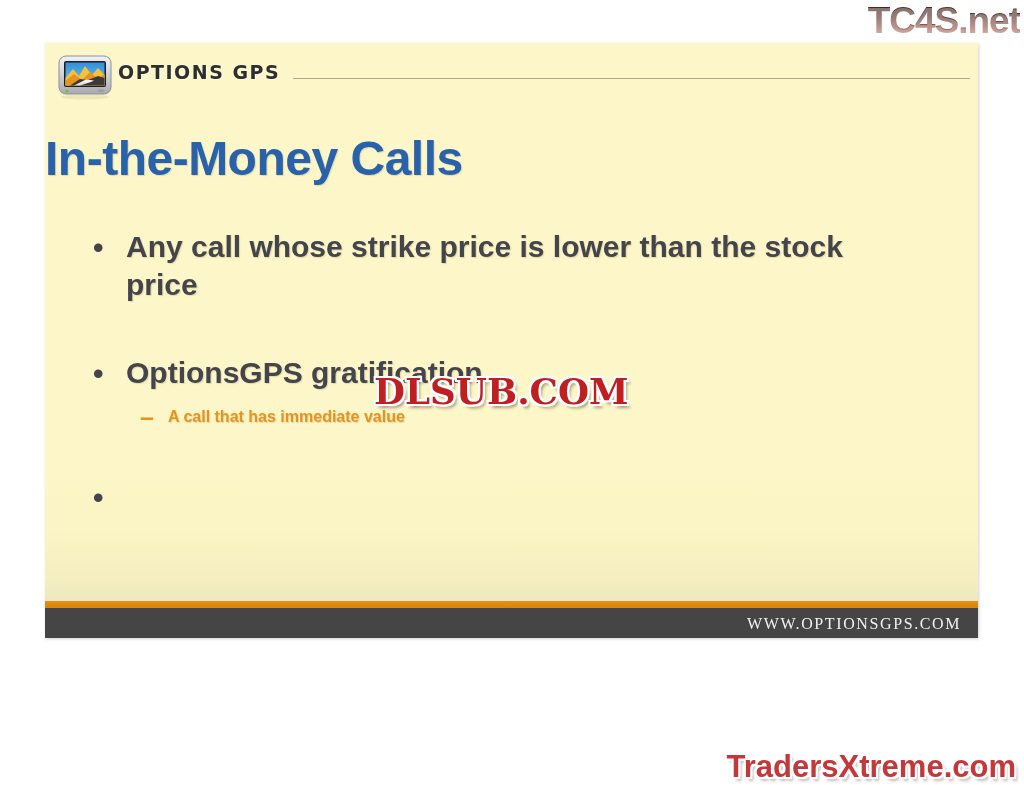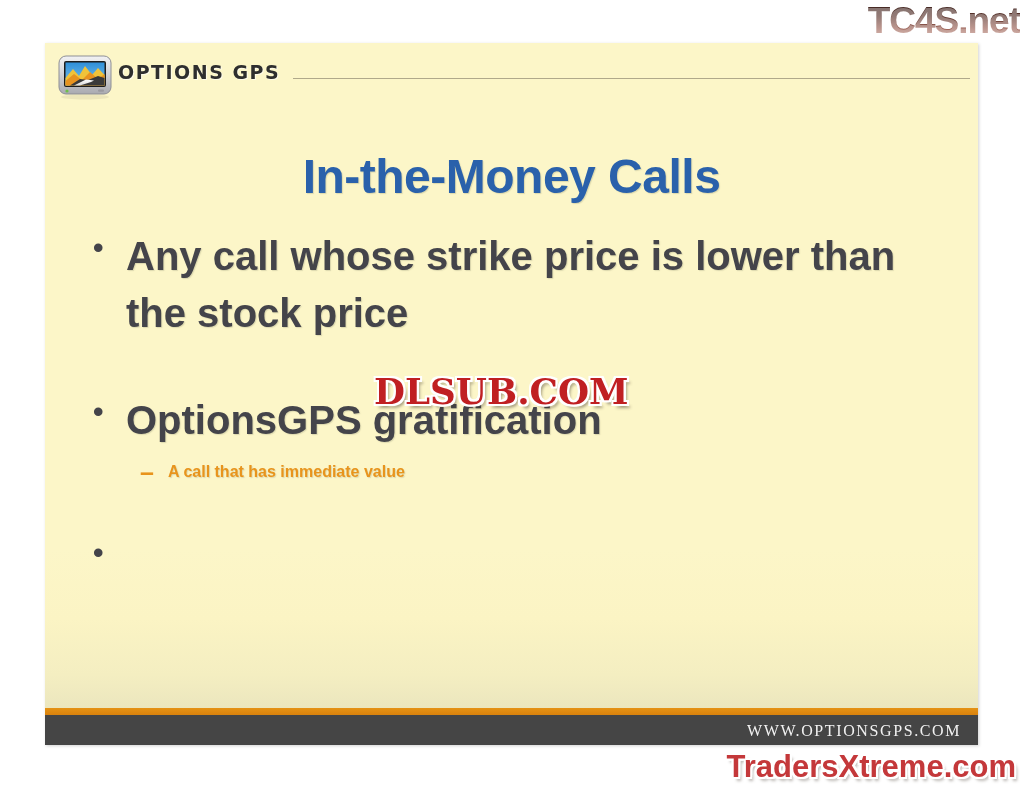--- a/index.html
+++ b/index.html
@@ -36,21 +36,21 @@
     white-space: nowrap;
     margin-left: 8px;
   }
 
   
   .slide {
     position: absolute;
     left: 45px;
     top: 43px;
     width: 933px;
-    height: 702px;
+    height: 595px;
     background: linear-gradient(to bottom,
                 #fcf6c8 0%, #fcf6c8 72%, #fbf4c4 82%,
                 #f4eec1 90%, #e9e4bd 96%, #ddd9b8 100%);
     box-shadow: 1px 1px 3px rgba(0,0,0,0.18);
     overflow: hidden;
     z-index: 10;
   }
 
   
   .slide-header {
@@ -90,28 +90,26 @@
     height: 1px;
     background: #b0a98a;
   }
 
   
   .slide-title {
     position: absolute;
     left: 0;
     top: 88px;
     width: 100%;
-    text-align: center;
     font-family: "Liberation Sans", sans-serif;
     font-weight: bold;
     font-size: 48px;
     color: #2a61ab;
     letter-spacing: -0.5px;
     text-shadow: 1px 1px 1px rgba(180,180,140,0.45);
-    margin-top: 18px;
   }
 
   
   .slide-body {
     position: absolute;
     left: 48px;
     top: 185px;
     right: 40px;
   }
   .bullet-row {
@@ -133,22 +131,22 @@
   .level1 .bullet-marker { font-size: 30px; line-height: 40px; }
   .level2 .bullet-marker { color: #e8941c; font-size: 25px; line-height: 30px; width: 28px; }
 
   .bullet-text {
     font-family: "Liberation Sans", sans-serif;
     font-weight: bold;
     color: #44444a;
     text-shadow: 1px 1px 1px rgba(190,188,150,0.5);
   }
   .level1 .bullet-text {
-    font-size: 40px;
-    line-height: 57px;
+    font-size: 30px;
+    line-height: 38px;
     max-width: 790px;
   }
   .level2 .bullet-text {
     color: #e8941c;
     font-size: 16px;
     line-height: 30px;
   }
   .gap-block { height: 42px; }
   .gap-block-sm { height: 38px; }
 

